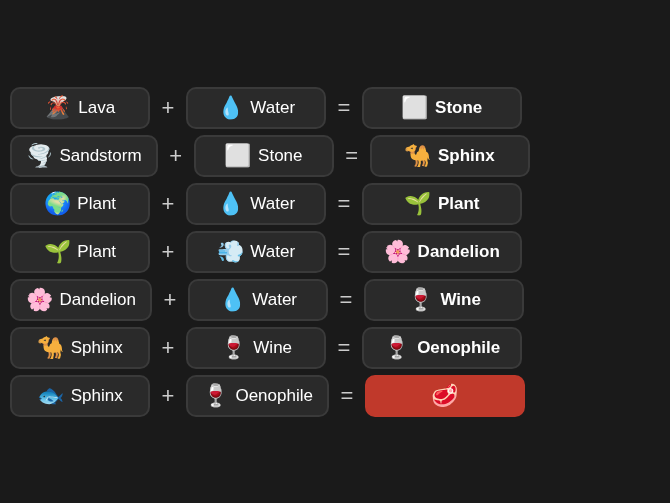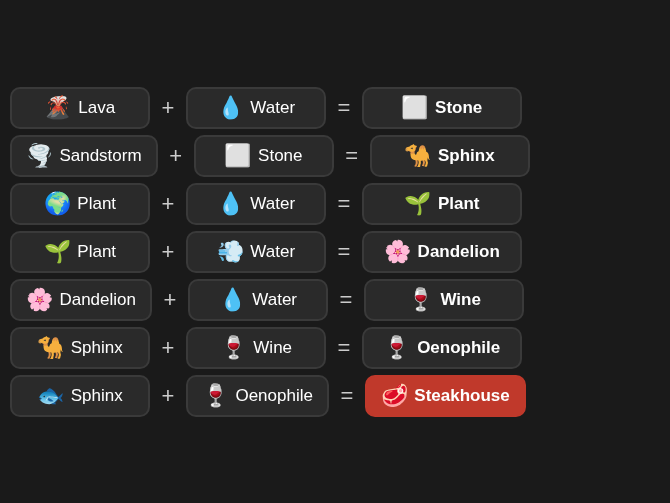--- a/index.html
+++ b/index.html
@@ -196,16 +196,15 @@
       <span class="label">Sphinx</span>
     </div>
       <span class="operator">+</span>
       <div class="ingredient-pill">
       <span class="emoji">🍷</span>
       <span class="label">Oenophile</span>
     </div>
       <span class="operator">=</span>
       <div class="result-pill result-highlight">
       <span class="emoji">🥩</span>
-      <span class="label">Steakhouse</span>
     </div>
     </div>
   </div>
 
 </body></html>

